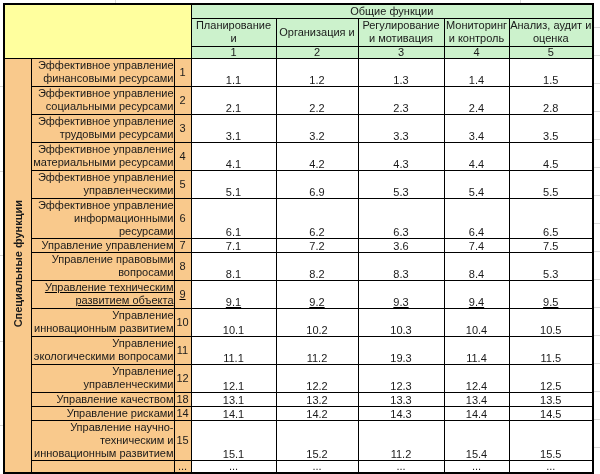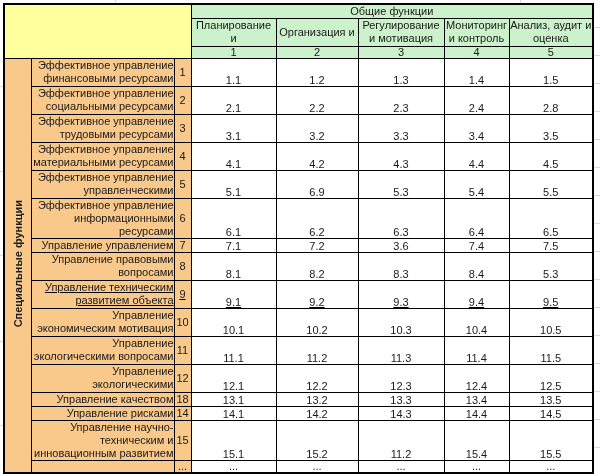--- a/index.html
+++ b/index.html
@@ -190,39 +190,39 @@
         <tr style="height: 28px; text-decoration: underline;">
           <td class="row-label">Управление техническим развитием объекта</td>
           <td class="row-num">9</td>
           <td class="val">9.1</td>
           <td class="val">9.2</td>
           <td class="val">9.3</td>
           <td class="val">9.4</td>
           <td class="val">9.5</td>
         </tr>
         <tr style="height: 28px;">
-          <td class="row-label">Управление экономическим мотивация</td>
+          <td class="row-label">Управление инновационным развитием</td>
           <td class="row-num">10</td>
           <td class="val">10.1</td>
           <td class="val">10.2</td>
           <td class="val">10.3</td>
           <td class="val">10.4</td>
           <td class="val">10.5</td>
         </tr>
         <tr style="height: 28px;">
           <td class="row-label">Управление экологическими вопросами</td>
           <td class="row-num">11</td>
           <td class="val">11.1</td>
           <td class="val">11.2</td>
-          <td class="val">11.3</td>
+          <td class="val">19.3</td>
           <td class="val">11.4</td>
           <td class="val">11.5</td>
         </tr>
         <tr style="height: 28px;">
-          <td class="row-label">Управление экологическими</td>
+          <td class="row-label">Управление управленческими</td>
           <td class="row-num">12</td>
           <td class="val">12.1</td>
           <td class="val">12.2</td>
           <td class="val">12.3</td>
           <td class="val">12.4</td>
           <td class="val">12.5</td>
         </tr>
         <tr style="height: 14px;">
           <td class="row-label">Управление качеством</td>
           <td class="row-num">18</td>

